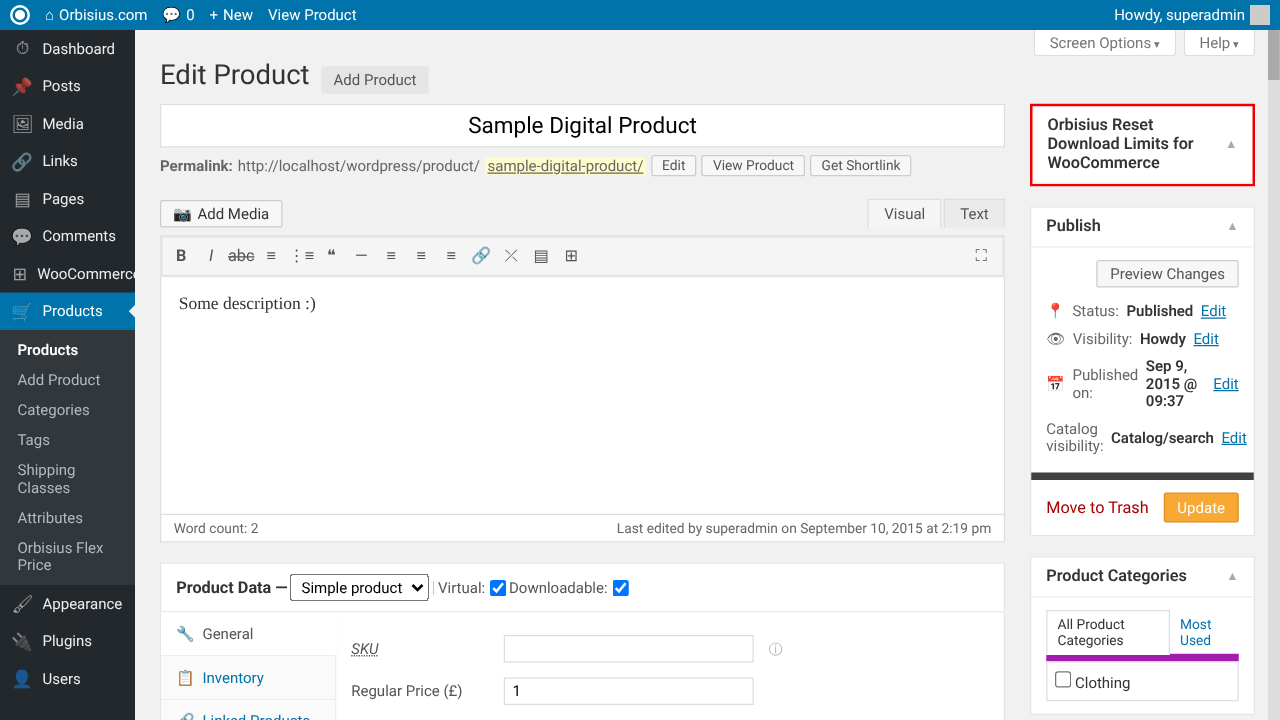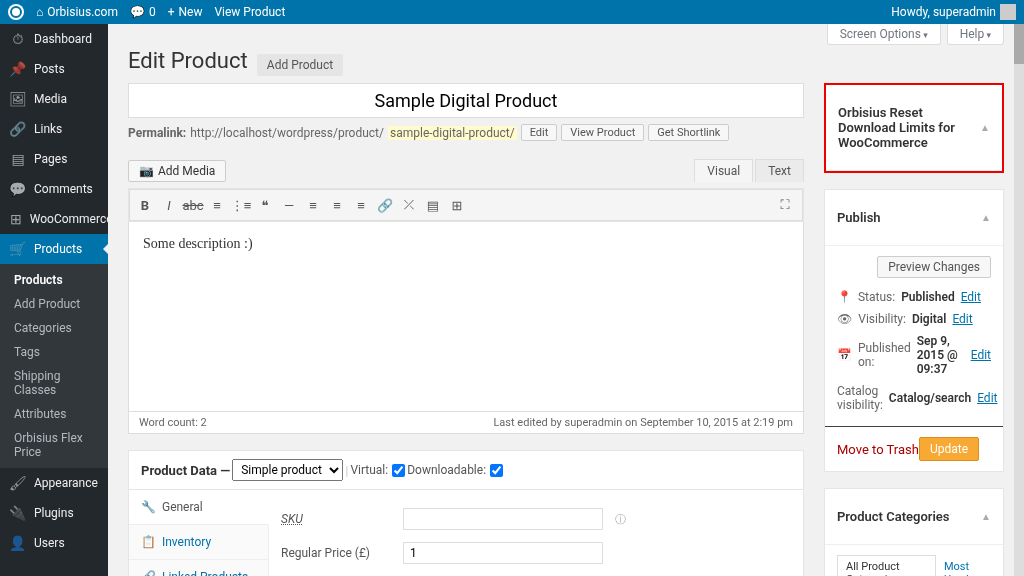--- a/index.html
+++ b/index.html
@@ -23,45 +23,45 @@
 .screen-meta { position: absolute; right: 20px; top: 0; display: flex; gap: 6px; }
 .screen-meta .tab { background: #fff; border: 1px solid #ddd; border-top: none; padding: 3px 12px; font-size: 12px; color: #72777c; cursor: pointer; border-radius: 0 0 3px 3px; }
 .screen-meta .tab::after { content: " ▾"; font-size: 9px; }
 h1.page-title { font-size: 22px; font-weight: 400; margin: 14px 0 10px; display: inline-block; }
 .page-title-action { background: #e5e5e5; padding: 4px 10px; font-size: 12px; margin-left: 6px; vertical-align: middle; border-radius: 2px; cursor: pointer; color: #555; }
 .columns { display: flex; gap: 20px; align-items: flex-start; }
 .col-left { flex: 1; min-width: 0; }
 .col-right { width: 180px; flex-shrink: 0; }
 .title-input { width: 100%; padding: 6px 10px; font-size: 18px; border: 1px solid #ddd; background: #fff; text-align: center; }
 .permalink { font-size: 12px; color: #666; margin: 6px 0 12px; display: flex; align-items: center; gap: 4px; flex-wrap: wrap; }
-.permalink .slug { background: #fffbcc; padding: 0 2px; }
+.permalink .slug { background: #fffbcc; padding: 0 2px; text-decoration: underline; }
 .btn-small { border: 1px solid #ccc; background: #f7f7f7; padding: 1px 8px; font-size: 11px; border-radius: 2px; cursor: pointer; color: #555; }
 .editor-box { border: 1px solid #e5e5e5; background: #fff; }
 .media-btn-row { padding: 6px 0; display: flex; justify-content: space-between; align-items: center; }
 .add-media-btn { border: 1px solid #ccc; background: #f7f7f7; padding: 3px 10px; font-size: 12px; border-radius: 2px; display: inline-flex; align-items: center; gap: 4px; cursor: pointer; }
 .editor-tabs { display: flex; gap: 2px; }
 .editor-tabs .etab { border: 1px solid #ddd; border-bottom: none; padding: 4px 12px; font-size: 12px; background: #ebebeb; color: #555; cursor: pointer; }
 .editor-tabs .etab.active { background: #f5f5f5; }
 .toolbar { background: #f5f5f5; border: 1px solid #ddd; padding: 4px; display: flex; align-items: center; gap: 2px; position: relative; }
 .toolbar .tbtn { width: 22px; height: 22px; display: inline-flex; align-items: center; justify-content: center; font-size: 13px; color: #555; cursor: pointer; border-radius: 2px; }
 .toolbar .expand { position: absolute; right: 6px; }
 .editor-area { border: 1px solid #ddd; border-top: none; background: #fff; padding: 14px; min-height: 190px; font-family: Georgia, serif; font-size: 14px; }
 .editor-footer { border: 1px solid #ddd; border-top: none; background: #fff; display: flex; justify-content: space-between; padding: 4px 10px; font-size: 11px; color: #666; }
 .postbox { background: #fff; border: 1px solid #e5e5e5; margin-bottom: 16px; }
-.postbox-header { padding: 20px 12px; border-bottom: 1px solid #eee; display: flex; justify-content: space-between; align-items: center; font-size: 13px; font-weight: 600; }
+.postbox-header { padding: 8px 12px; border-bottom: 1px solid #eee; display: flex; justify-content: space-between; align-items: center; font-size: 13px; font-weight: 600; }
 .postbox-header .toggle { color: #aaa; cursor: pointer; font-size: 10px; }
 .postbox-body { padding: 10px 12px; font-size: 12px; }
 .highlight-box { border: 2px solid #e00; }
 .btn-orange { background: #f7a933; border: 1px solid #e08e1b; color: #fff; padding: 4px 10px; font-size: 12px; border-radius: 2px; cursor: pointer; }
 .btn-gray { background: #f7f7f7; border: 1px solid #ccc; padding: 3px 10px; font-size: 12px; border-radius: 2px; cursor: pointer; color: #555; }
 .publish-row { display: flex; align-items: center; gap: 6px; padding: 4px 0; color: #666; }
 .publish-row .label { color: #666; }
 .publish-row .val { color: #333; font-weight: 600; }
 .publish-row a { color: #0073aa; text-decoration: underline; font-weight: 400; }
-.publish-actions { display: flex; align-items: center; border-top: 1px solid #404040; padding: 10px 12px; }
+.publish-actions { display: flex; justify-content: space-between; align-items: center; border-top: 6px solid #404040; padding: 10px 12px; }
 .publish-actions .trash { color: #a00; cursor: pointer; }
 .cat-tabs { display: flex; border-bottom: 6px solid #a21caf; font-size: 11px; align-items: center; }
 .cat-tabs .ctab { padding: 4px 8px; cursor: pointer; }
 .cat-tabs .ctab.active { border: 1px solid #ddd; border-bottom: 1px solid #fff; margin-bottom: -1px; background: #fff; }
 .cat-tabs .ctab.link { color: #0073aa; }
 .cat-list { border: 1px solid #ddd; padding: 6px; max-height: 140px; overflow-y: auto; font-size: 12px; position: relative; }
 .cat-list label { display: block; padding: 1px 0; }
 .product-data-header { border: 1px solid #e5e5e5; background: #fff; padding: 8px 12px; display: flex; align-items: center; gap: 2px; font-size: 13px; margin-top: 16px; }
 .product-data-header select { padding: 2px 4px; font-size: 12px; }
 .product-data-header .chk { display: flex; align-items: center; gap: 4px; font-size: 12px; color: #555; }
@@ -297,21 +297,21 @@
             <div style="text-align:right;margin-bottom:8px"><button class="btn-gray">Preview Changes</button></div>
             <div class="publish-row">
                 <span>📍</span>
                 <span class="label">Status:</span>
                 <span class="val">Published</span>
                 <a>Edit</a>
               </div>
             <div class="publish-row">
                 <span>👁</span>
                 <span class="label">Visibility:</span>
-                <span class="val">Digital</span>
+                <span class="val">Howdy</span>
                 <a>Edit</a>
               </div>
             <div class="publish-row">
                 <span>📅</span>
                 <span class="label">Published on:</span>
                 <span class="val">Sep 9, 2015 @ 09:37</span>
                 <a>Edit</a>
               </div>
             <div class="publish-row">
                 <span class="label">Catalog visibility:</span>

